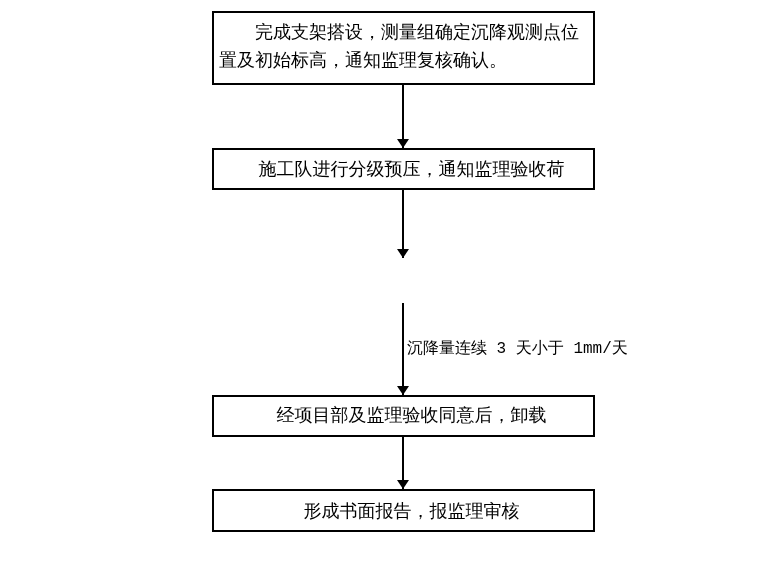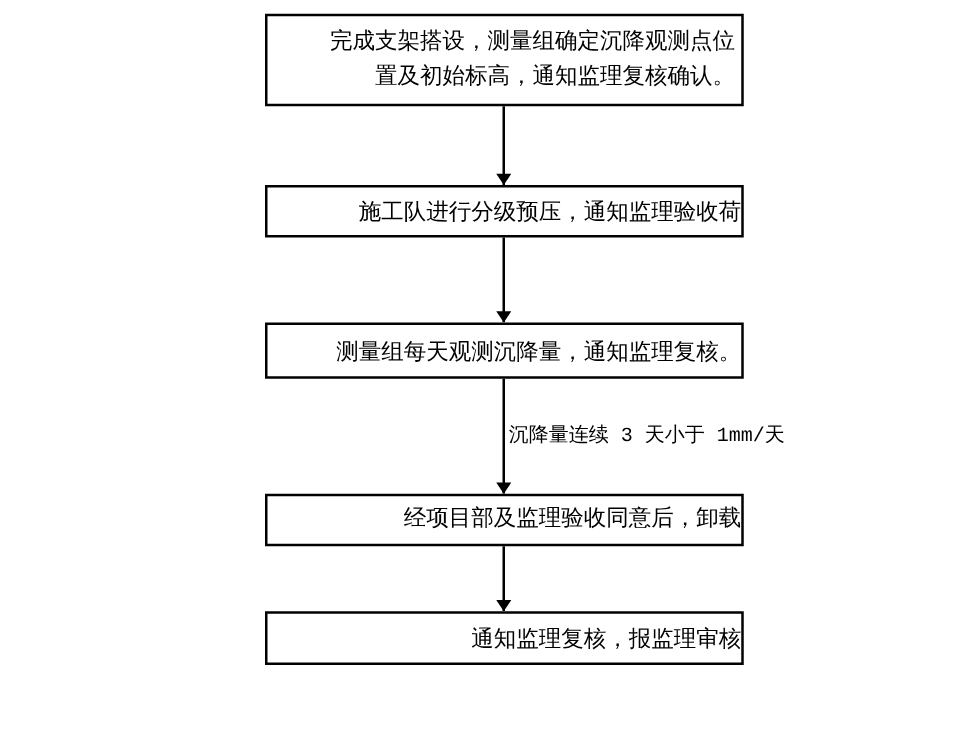--- a/index.html
+++ b/index.html
@@ -24,29 +24,29 @@
     font-size: 18px;
     line-height: 28px;
     color: #000000;
   }
 
   
   .box-multiline {
     top: 11px;
     height: 74px;
     padding: 5px 5px 16px 5px;
-    text-align: right;
+    text-align: left;
     text-indent: 2em;
   }
 
   
   .box-single {
     display: flex;
     align-items: center;
-    justify-content: flex-end;
+    justify-content: center;
     padding-left: 16px;
     white-space: nowrap;
   }
 
   .box-2 { top: 148px; height: 42px; }
   .box-3 { top: 258px; height: 45px; }
   .box-4 { top: 395px; height: 42px; font-family: Liberation Mono, monospace; }
   .box-5 { top: 489px; height: 43px; }
 
   .arrow {
@@ -93,31 +93,28 @@
   </div>
 
   <div class="arrow arrow-1"></div>
 
   <div class="flow-box box-single box-2">
     <span>施工队进行分级预压，通知监理验收荷</span>
   </div>
 
   <div class="arrow arrow-2"></div>
 
-  <div class="flow-box box-single box-3">
-    <span>测量组每天观测沉降量，通知监理复核。</span>
-  </div>
 
   <div class="arrow arrow-3"></div>
 
   <div class="condition-label">沉降量连续 3 天小于 1mm/天</div>
 
   <div class="flow-box box-single box-4">
     <span>经项目部及监理验收同意后，卸载</span>
   </div>
 
   <div class="arrow arrow-4"></div>
 
   <div class="flow-box box-single box-5">
-    <span>通知监理复核，报监理审核</span>
+    <span>形成书面报告，报监理审核</span>
   </div>
 
 </div>
 
 </body></html>

